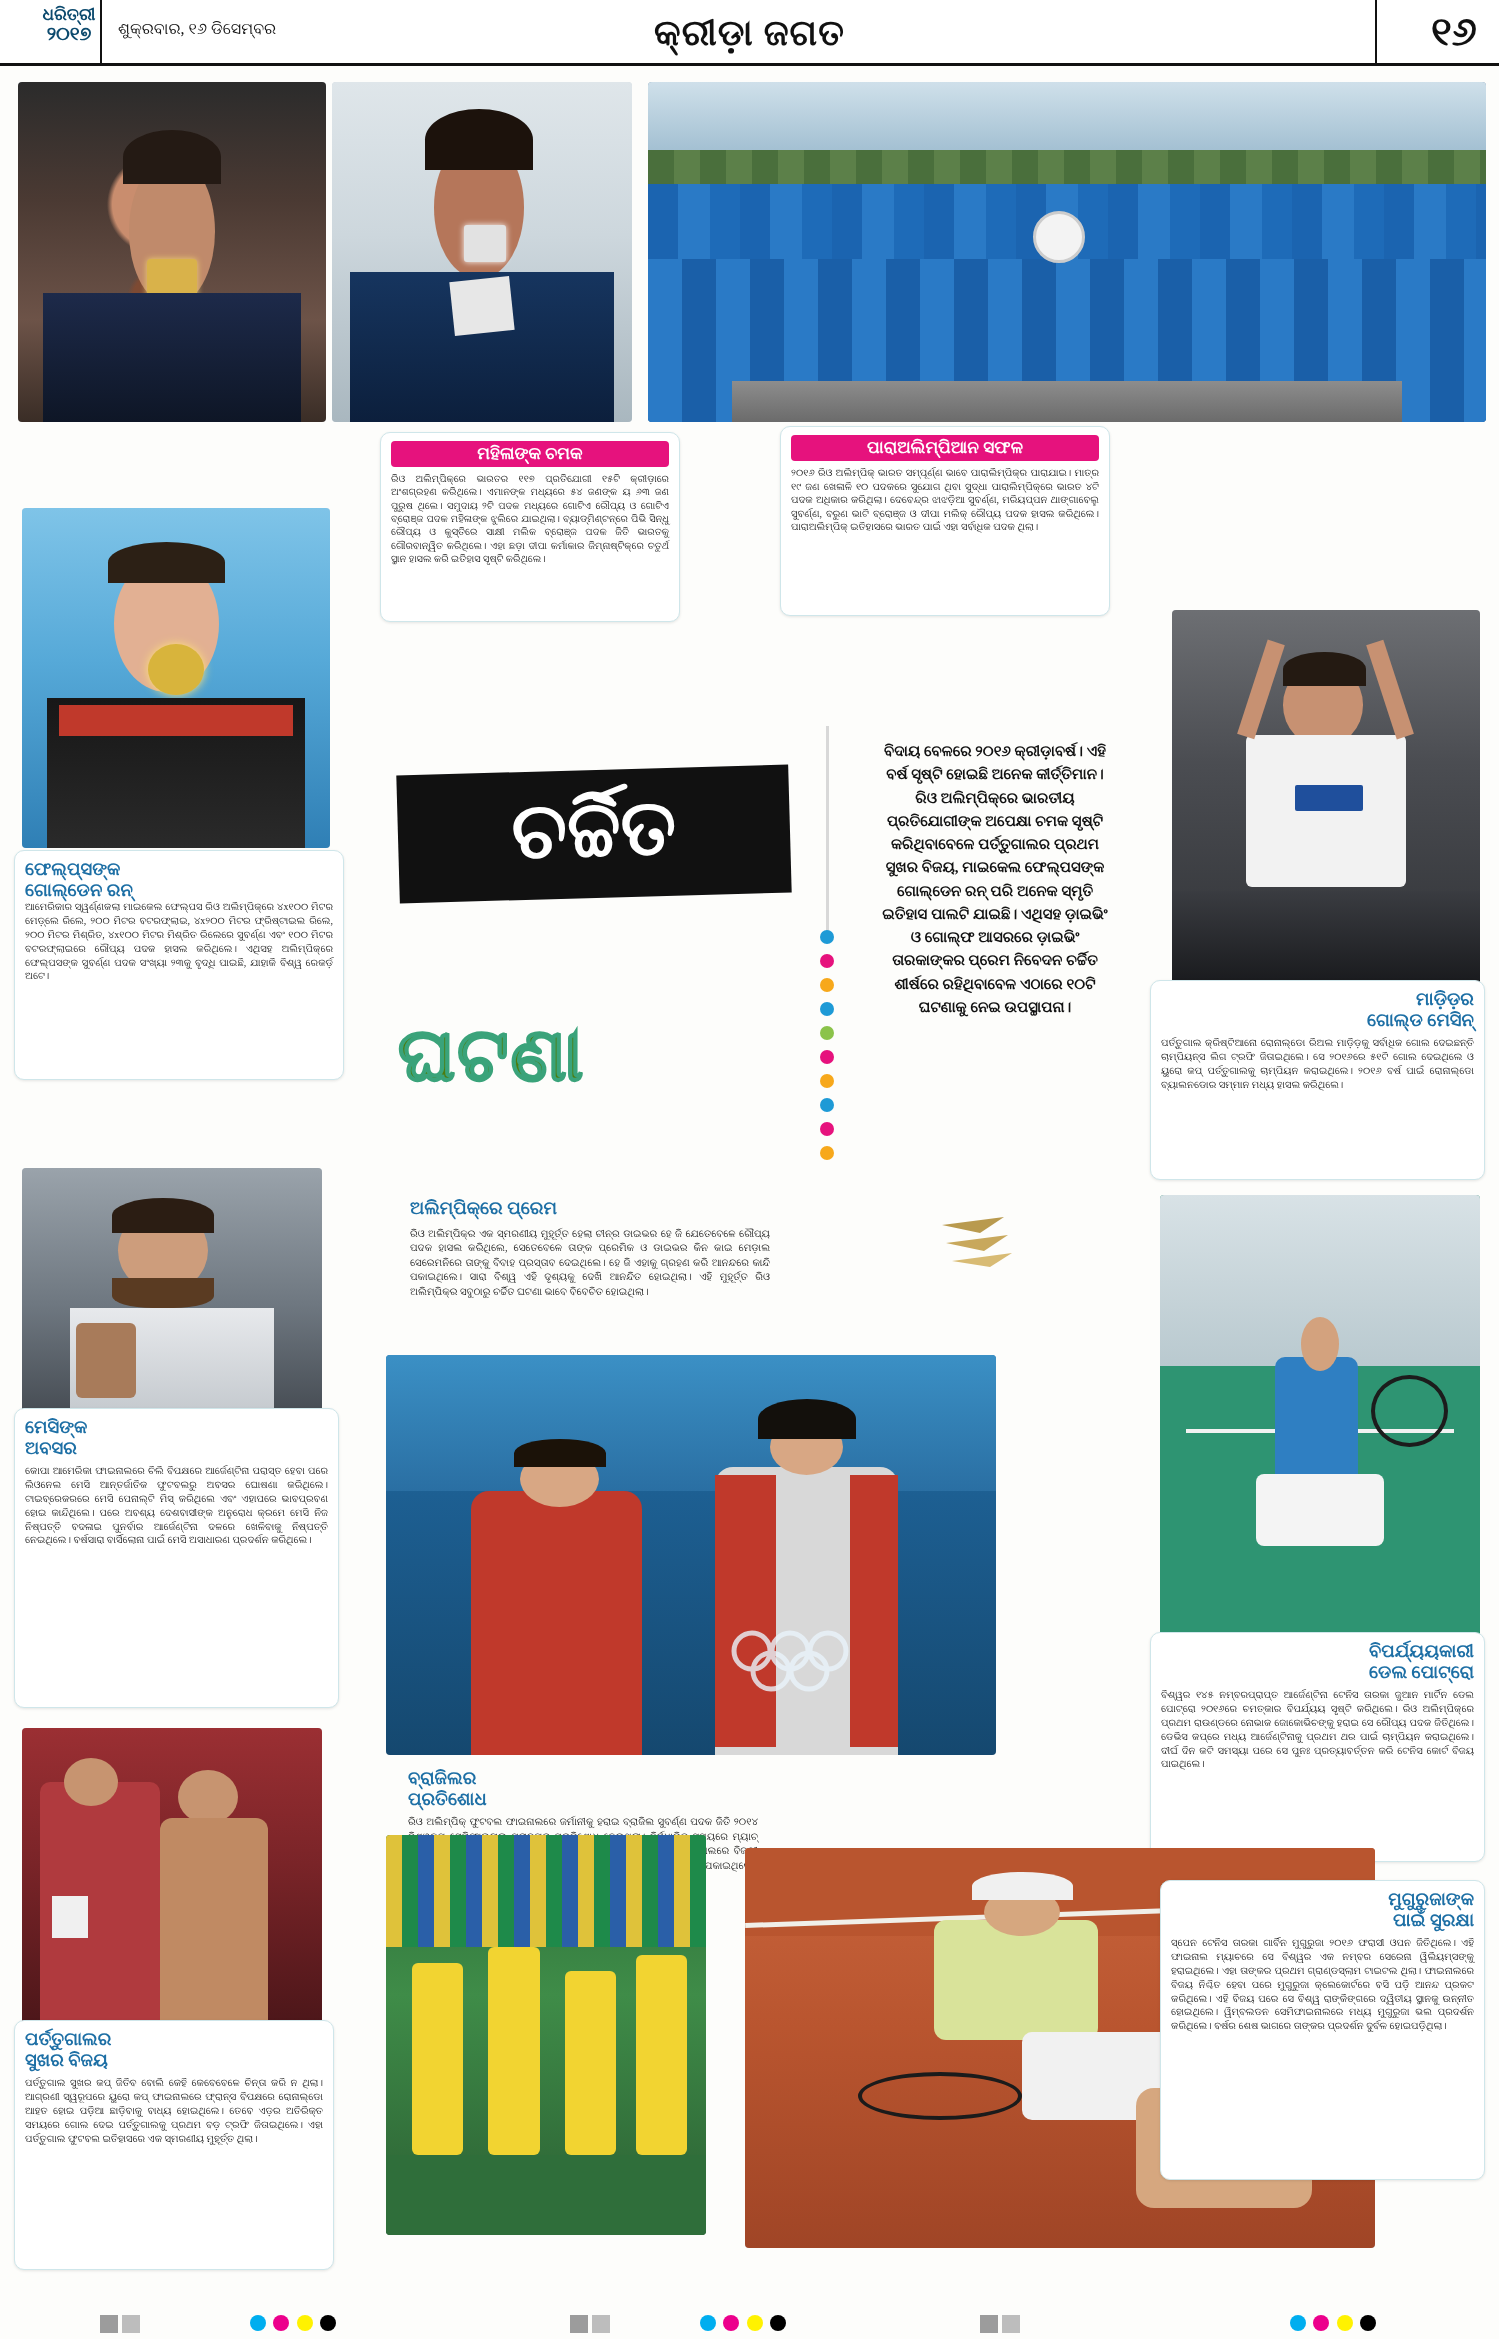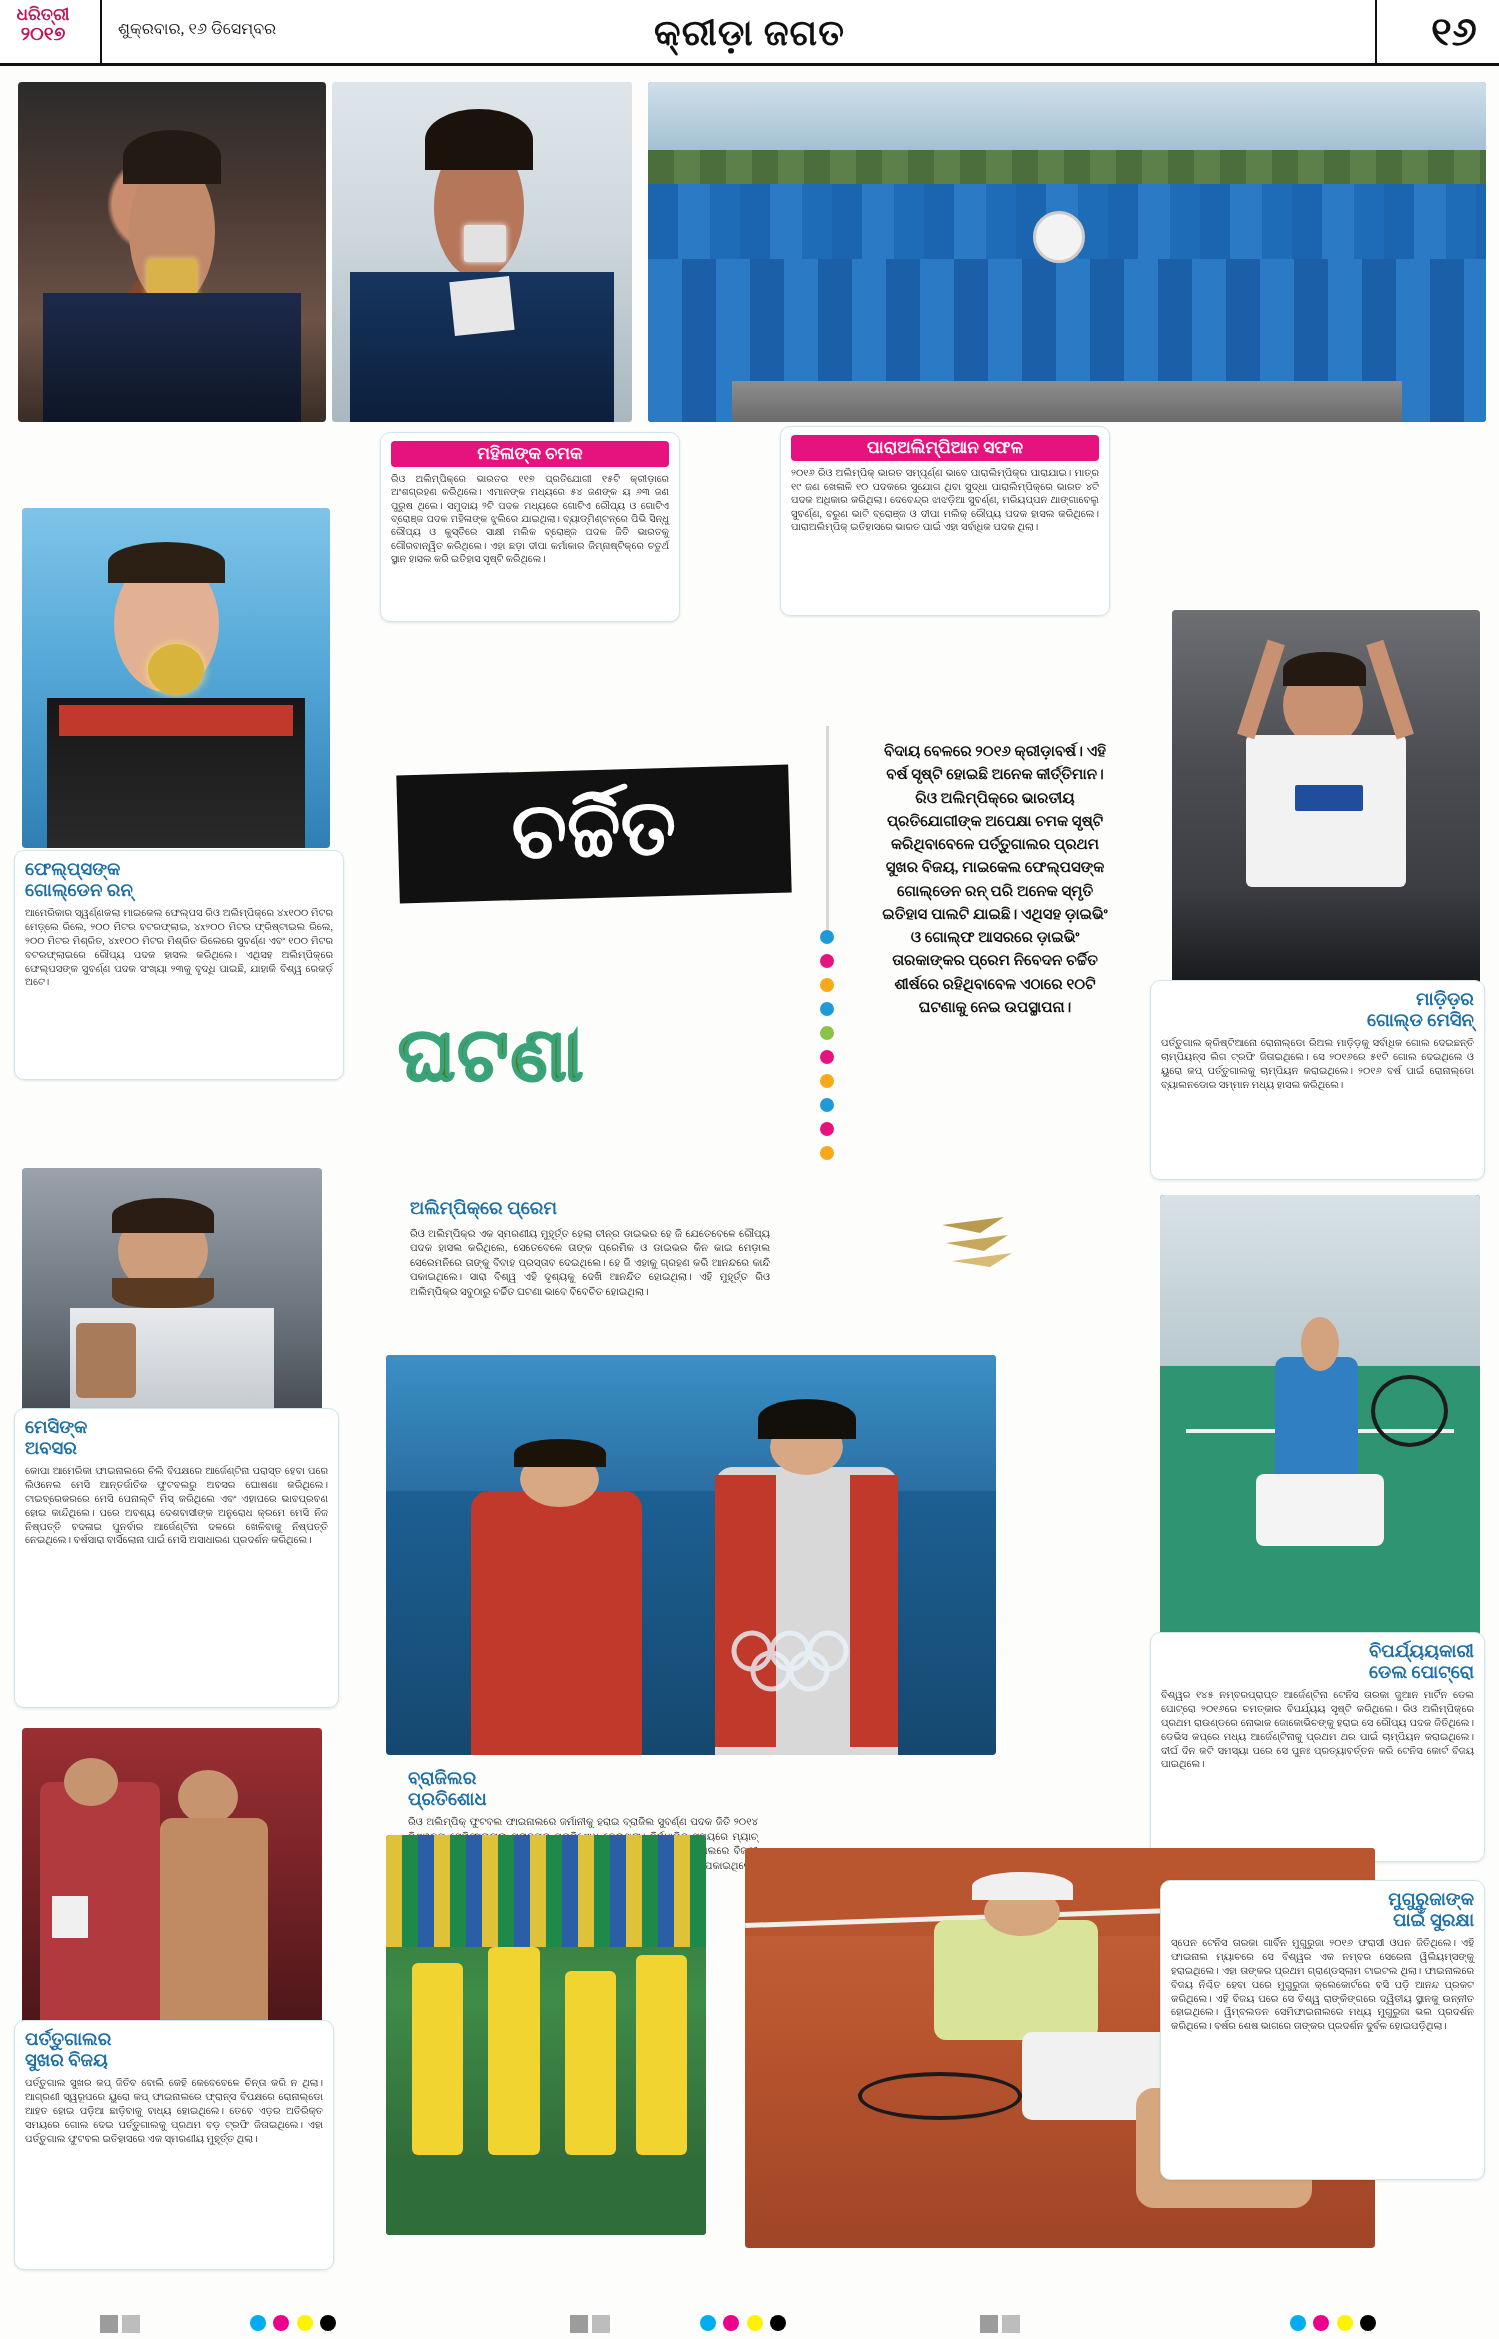--- a/index.html
+++ b/index.html
@@ -20,27 +20,27 @@
   }
 
   
   .masthead {
     position: absolute;
     left: 0; top: 0; width: 1499px; height: 66px;
     border-bottom: 3px solid #111;
     background: #fff;
   }
   .mast-logo {
-    position: absolute; left: 4px; top: 6px;
+    position: absolute; left: 30px; top: 6px;
     width: 78px; height: 52px;
     text-align: center;
     line-height: 1.05;
     font-family: Liberation Serif, serif;
     font-weight: bold;
-    color: #be185d;
+    color: #0c4a6e;
   }
   .mast-logo .l1 { font-size: 17px; display:block; }
   .mast-logo .l2 { font-size: 19px; display:block; }
   .mast-divider-l { position:absolute; left:100px; top:0; width:2px; height:66px; background:#111; }
   .mast-date {
     position: absolute; left: 118px; top: 20px;
     font-family: "Liberation Serif", serif;
     font-size: 16px; color: #111;
   }
   .mast-title {
@@ -228,21 +228,21 @@
   <div class="photo" style="left:22px; top:508px; width:308px; height:340px; border-radius:4px;">
     <div class="ph-inner" style="background:linear-gradient(180deg,#7fc4e8 0%, #56a9d8 45%, #2f7fb5 100%);"></div>
     <div style="position:absolute; left:30%; top:14%; width:34%; height:40%; border-radius:50%; background:#e2b093;"></div>
     <div style="position:absolute; left:28%; top:10%; width:38%; height:12%; border-radius:50% 50% 0 0; background:#2c2015;"></div>
     <div style="position:absolute; left:41%; top:40%; width:18%; height:15%; border-radius:50%; background:#d8b43c; box-shadow:0 0 10px #ffe27a;"></div>
     <div style="position:absolute; left:8%; top:56%; width:84%; height:44%; background:linear-gradient(180deg,#171717,#2a2a2a);"></div>
     <div style="position:absolute; left:12%; top:58%; width:76%; height:9%; background:#c0392b;"></div>
   </div>
   <div class="card" style="left:14px; top:850px; width:330px; height:230px;">
     <div class="sec-title left">ଫେଲ୍‌ପ୍ସଙ୍କ</div>
-    <div class="sec-title left" style="margin-bottom:6px;">ଗୋଲ୍ଡେନ ରନ୍</div>
+    <div class="sec-title left" style="">ଗୋଲ୍ଡେନ ରନ୍</div>
     <div class="card-body" style="font-size:10px; line-height:1.38;">ଆମେରିକାର ସ୍ୱର୍ଣ୍ଣକଲା ମାଇକେଲ ଫେଲ୍‌ପସ ରିଓ ଅଲିମ୍ପିକ୍‌ରେ ୪x୧୦୦ ମିଟର ମେଡ଼୍‌ଲେ ରିଲେ, ୨୦୦ ମିଟର ବଟରଫ୍ଲାଇ, ୪x୨୦୦ ମିଟର ଫ୍ରିଷ୍ଟାଇଲ ରିଲେ, ୨୦୦ ମିଟର ମିଶ୍ରିତ, ୪x୧୦୦ ମିଟର ମିଶ୍ରିତ ରିଲେରେ ସୁବର୍ଣ୍ଣ ଏବଂ ୧୦୦ ମିଟର ବଟରଫ୍ଲାଇରେ ରୌପ୍ୟ ପଦକ ହାସଲ କରିଥିଲେ। ଏଥିସହ ଅଲିମ୍ପିକ୍‌ରେ ଫେଲ୍‌ପସଙ୍କ ସୁବର୍ଣ୍ଣ ପଦକ ସଂଖ୍ୟା ୨୩କୁ ବୃଦ୍ଧି ପାଇଛି, ଯାହାକି ବିଶ୍ୱ ରେକର୍ଡ଼ ଅଟେ।</div>
   </div>
 
   <div class="photo" style="left:1172px; top:610px; width:308px; height:380px; border-radius:4px;">
     <div class="ph-inner" style="background:linear-gradient(180deg,#6d6f73 0%, #4b4d52 40%, #2f3135 100%);"></div>
     <div style="position:absolute; left:36%; top:14%; width:26%; height:22%; border-radius:50%; background:#c79172;"></div>
     <div style="position:absolute; left:36%; top:11%; width:27%; height:9%; border-radius:50% 50% 0 0; background:#241a12;"></div>
     <div style="position:absolute; left:24%; top:33%; width:52%; height:40%; background:#f2f2f2; border-radius:6px;"></div>
     <div style="position:absolute; left:40%; top:46%; width:22%; height:7%; background:#1f4f9c; border-radius:2px;"></div>
     <div style="position:absolute; left:26%; top:8%; width:6%; height:26%; background:#c79172; transform:rotate(18deg);"></div>

